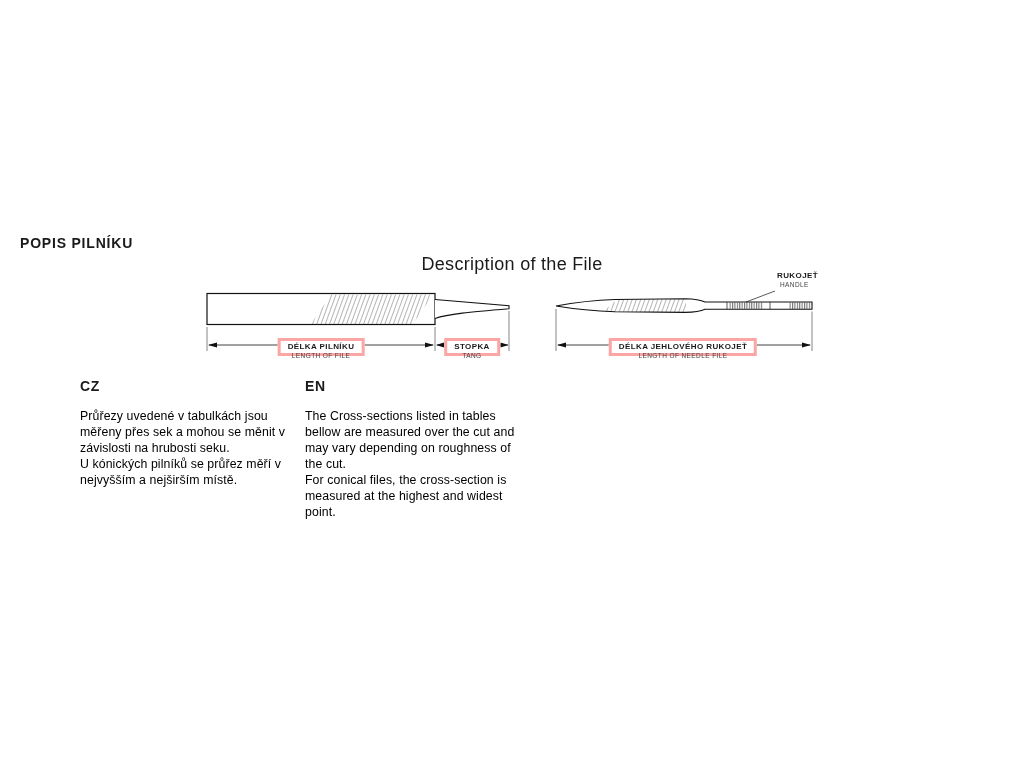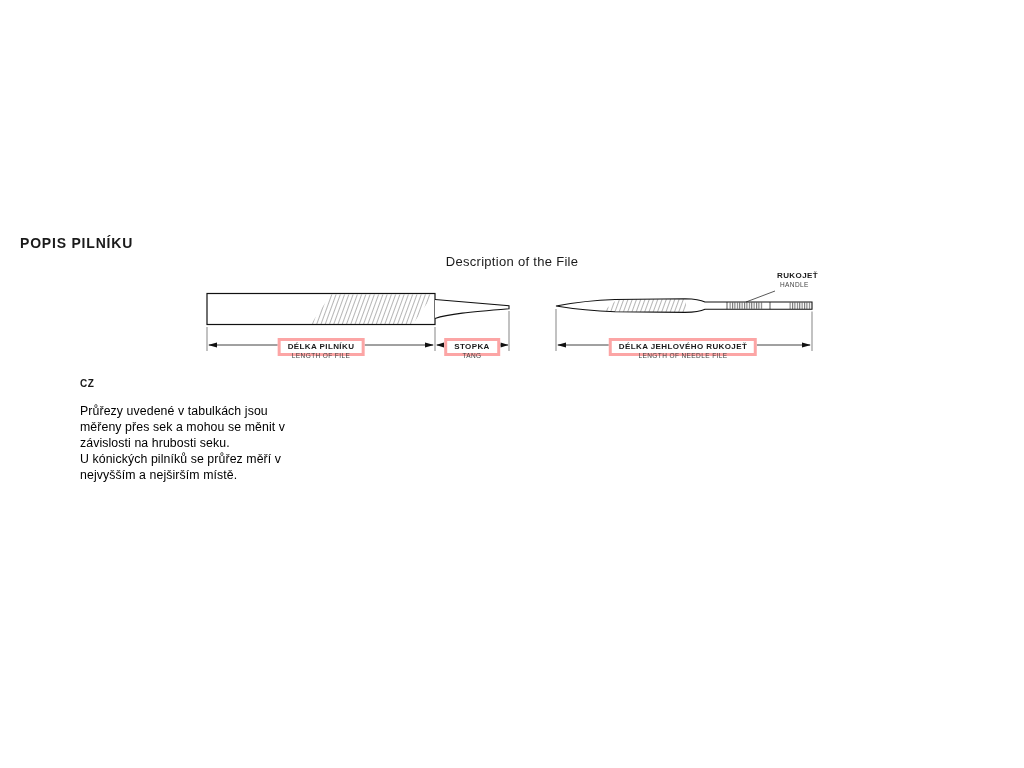--- a/index.html
+++ b/index.html
@@ -6,21 +6,21 @@
   .page {
     position:relative; width:1024px; height:768px; background:#ffffff;
     font-family:"Liberation Sans", sans-serif; color:#1a1a1a; overflow:hidden;
   }
   .title {
     position:absolute; top:235px; left:0; width:100%; 
     font-size:14px; font-weight:700; letter-spacing:0.8px;margin-left:20px;
   }
   .subtitle {
     position:absolute; top:254px; left:0; width:100%; text-align:center;
-    font-size:13px; font-weight:400; letter-spacing:0.3px;
+    font-size:18px; font-weight:400; letter-spacing:0.3px;
   }
   .diagram-svg { position:absolute; left:0; top:0; width:1024px; height:768px; pointer-events:none; }
   .dim-label {
     position:absolute; transform:translateX(-50%);
     border:3px solid #fca5a5; background:#ffffff;
     font-size:8px; font-weight:700; letter-spacing:0.4px;
     padding:2px 7px; white-space:nowrap; line-height:1; z-index:3;
   }
   .dim-sublabel {
     position:absolute; transform:translateX(-50%);
@@ -33,21 +33,21 @@
   }
   .handle-sublabel {
     position:absolute; font-size:6.5px; font-weight:400; letter-spacing:0.4px;
     color:#444; white-space:nowrap; line-height:1; z-index:3;
   }
   .col { position:absolute; top:378px; width:212px; }
   .col-0 { left:80px; }
   .col-1 { left:305px; }
   .col-2 { left:530px; }
   .col-3 { left:755px; }
-  .col-code { font-size:10px; font-weight:700; letter-spacing:0.6px; margin:0 0 14px 0; }
+  .col-code { font-size:14px; font-weight:700; letter-spacing:0.6px; margin:0 0 14px 0; }
   .col-text {
     font-size:12.3px; font-weight:400; line-height:16px;
     white-space:pre-line; letter-spacing:0.1px; color:#000000;
   }
 </style>
 </head>
 <body>
 
 <div class="page">
 
@@ -110,17 +110,20 @@
   <div class="handle-sublabel" style="left:780px; top:282px;">HANDLE</div>
   <div class="dim-label" style="left:683px; top:338px;">DÉLKA JEHLOVÉHO RUKOJEŤ</div>
   <div class="dim-sublabel" style="left:683px; top:353px;">LENGTH OF NEEDLE FILE</div>
 
   <div class="col col-0">
     <div class="col-code">CZ</div>
     <div class="col-text">Průřezy uvedené v tabulkách jsou měřeny přes sek a mohou se měnit v závislosti na hrubosti seku.
 U kónických pilníků se průřez měří v nejvyšším a nejširším místě.</div>
   </div>
   <div class="col col-1">
+    <div class="col-code">EN</div>
+    <div class="col-text">The Cross-sections listed in tables bellow are measured over the cut and may vary depending on roughness of the cut.
+For conical files, the cross-section is measured at the highest and widest point.</div>
   </div>
   <div class="col col-3">
   </div>
 
 </div>
 
 </body></html>

